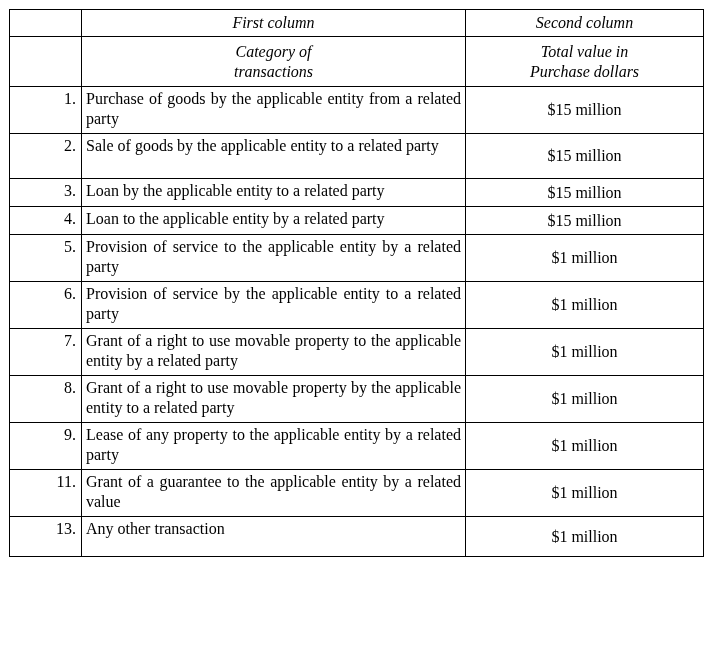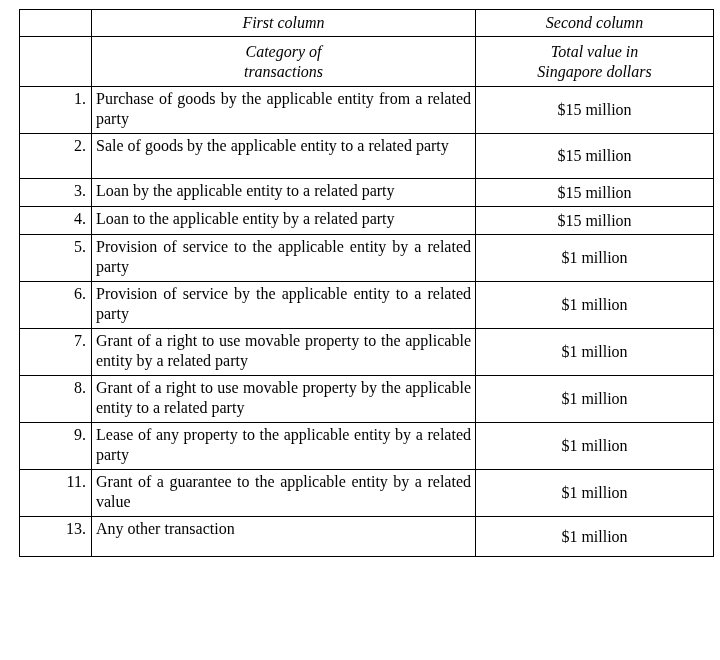--- a/index.html
+++ b/index.html
@@ -8,21 +8,21 @@
     background: #ffffff;
     width: 720px;
     height: 660px;
     overflow: hidden;
   }
   .page {
     width: 720px;
     height: 660px;
     background: #ffffff;
     box-sizing: border-box;
-    padding: 9px 0 0 19px;
+    padding: 9px 0 0 9px;
     font-family: "Liberation Serif", "DejaVu Serif", serif;
     color: #000000;
   }
   table.tx-table {
     border-collapse: collapse;
     table-layout: fixed;
     width: 694px;
   }
   table.tx-table td, table.tx-table th {
     border: 1.4px solid #000000;
@@ -83,21 +83,21 @@
         <th class="hdr">Second column</th>
       </tr>
       <tr class="h-head2">
         <td class="num"></td>
         <th class="hdr">
           <div>Category of</div>
           <div>transactions</div>
         </th>
         <th class="hdr">
           <div>Total value in</div>
-          <div>Singapore dollars</div>
+          <div>Purchase dollars</div>
         </th>
       </tr>
 
       <tr class="h-two">
         <td class="num">1.</td>
         <td class="cat">Purchase of goods by the applicable entity from a related party</td>
         <td class="val">$15 million</td>
       </tr>
       <tr class="h-tall1">
         <td class="num">2.</td>

